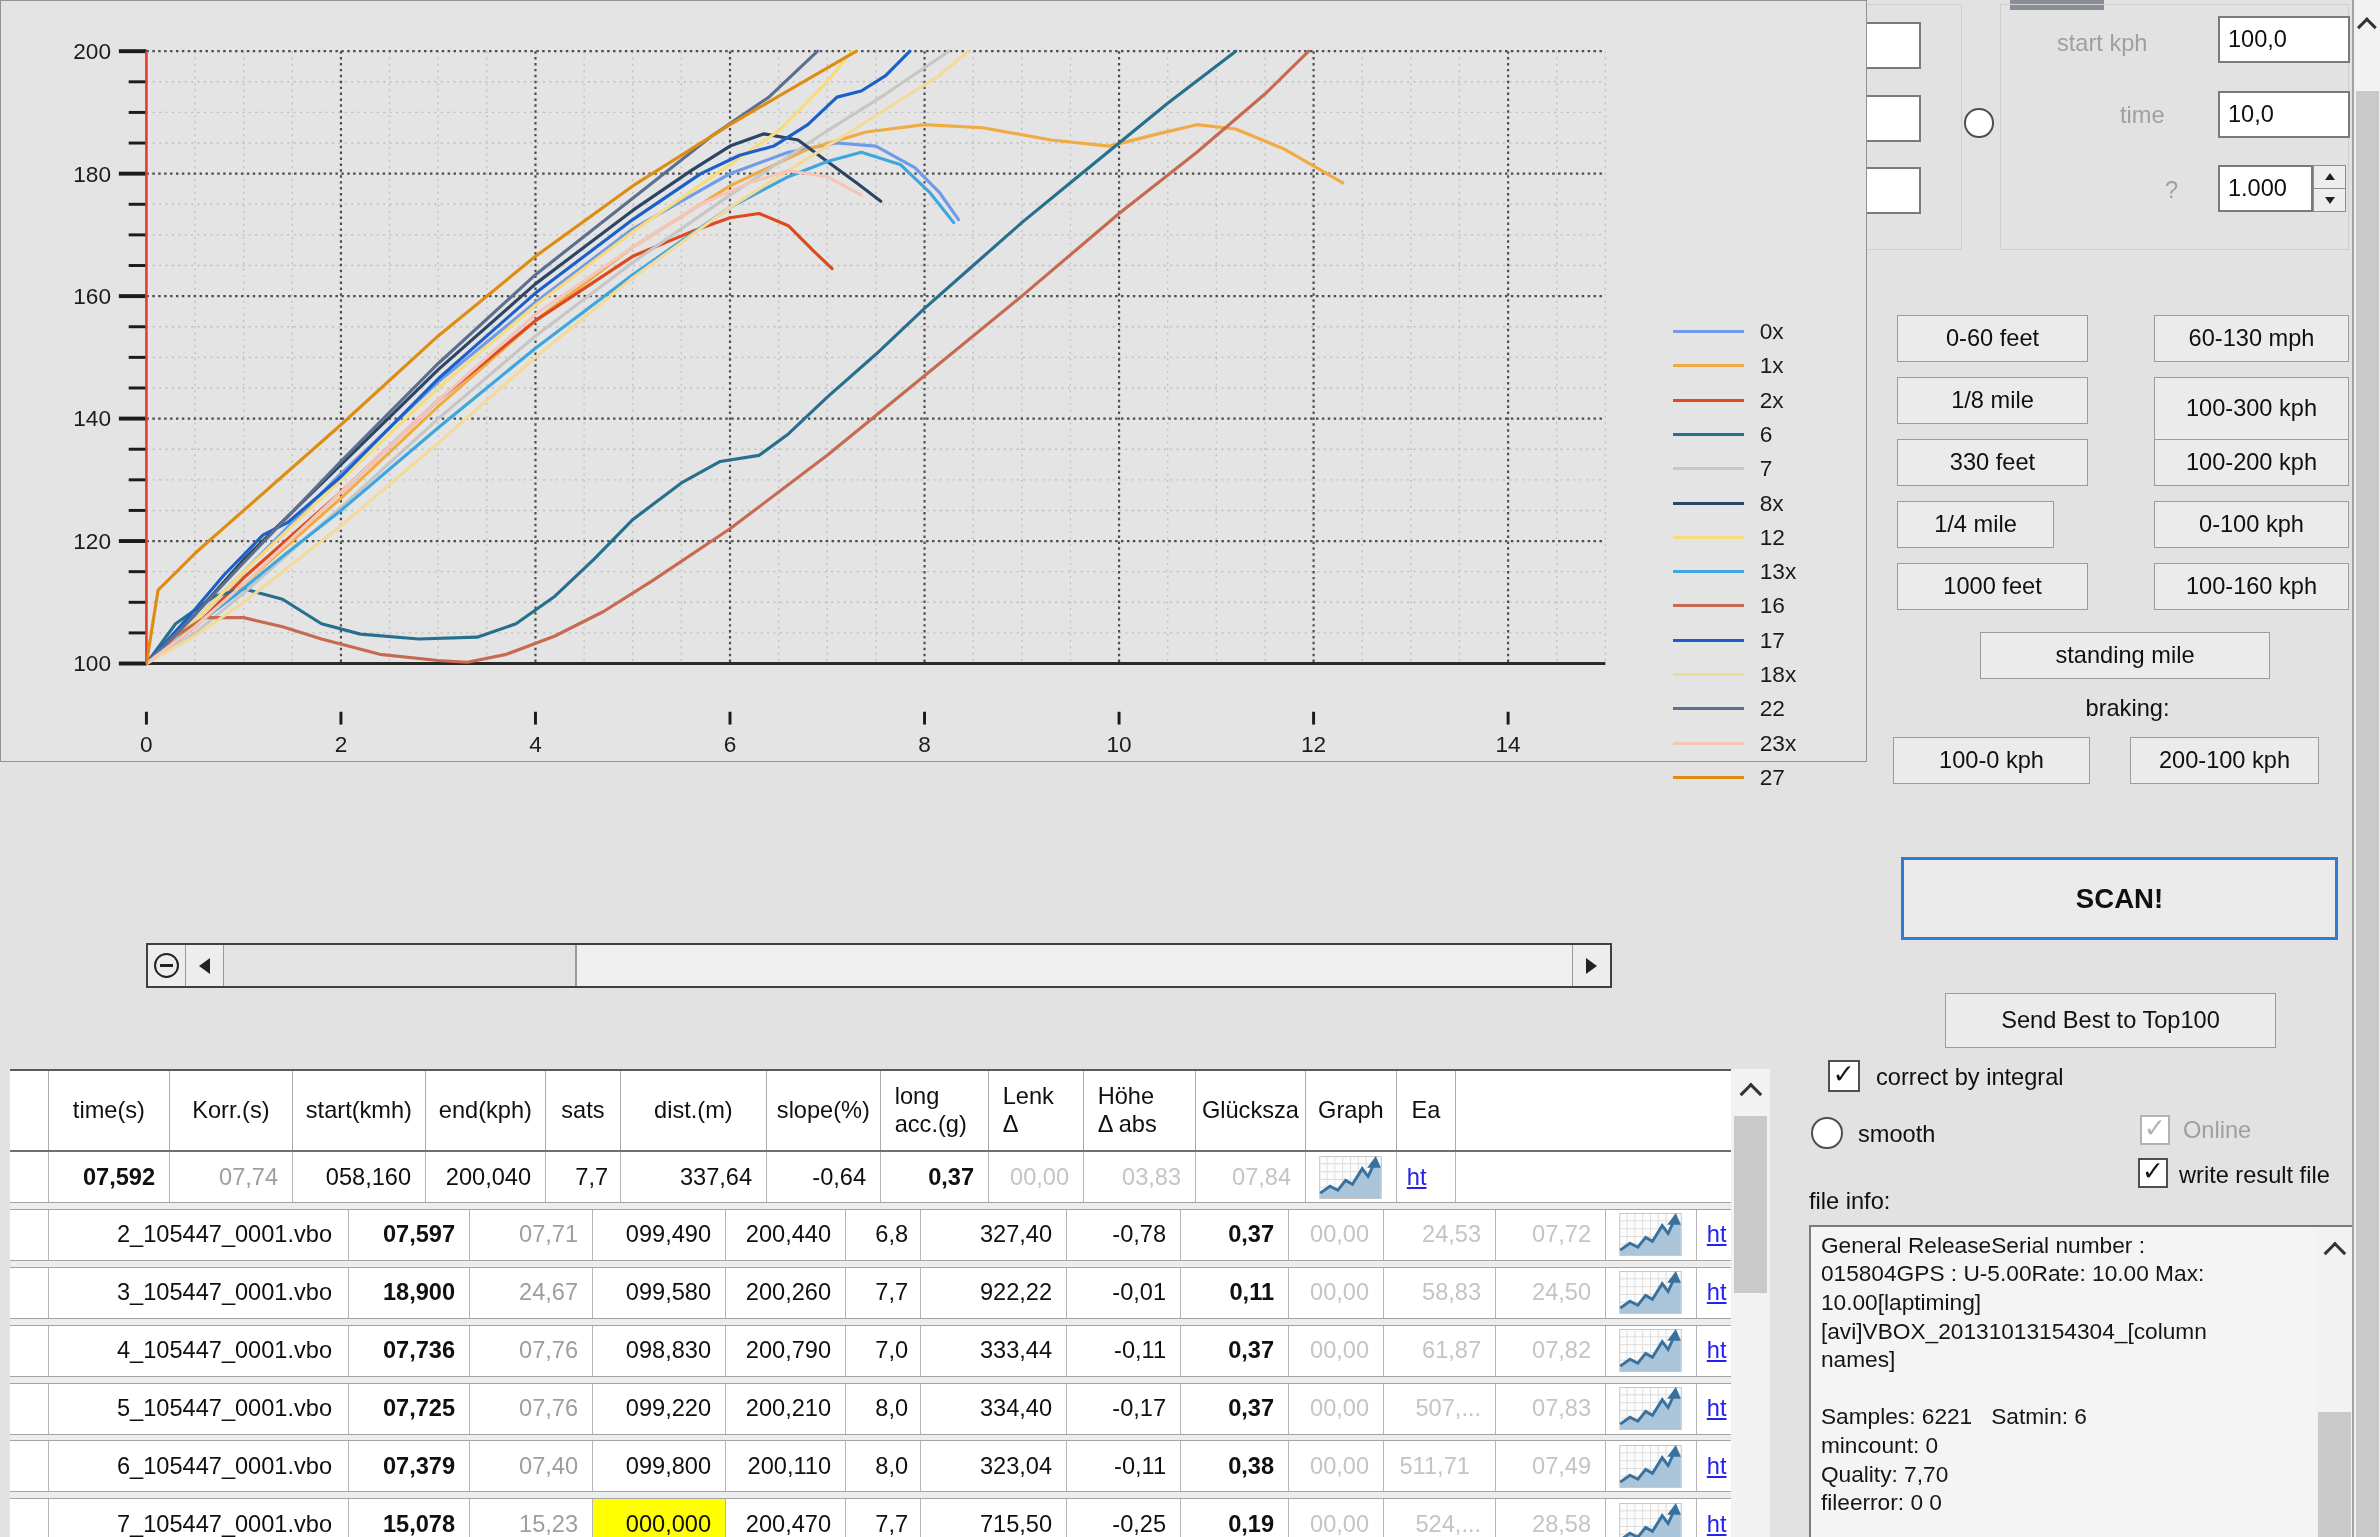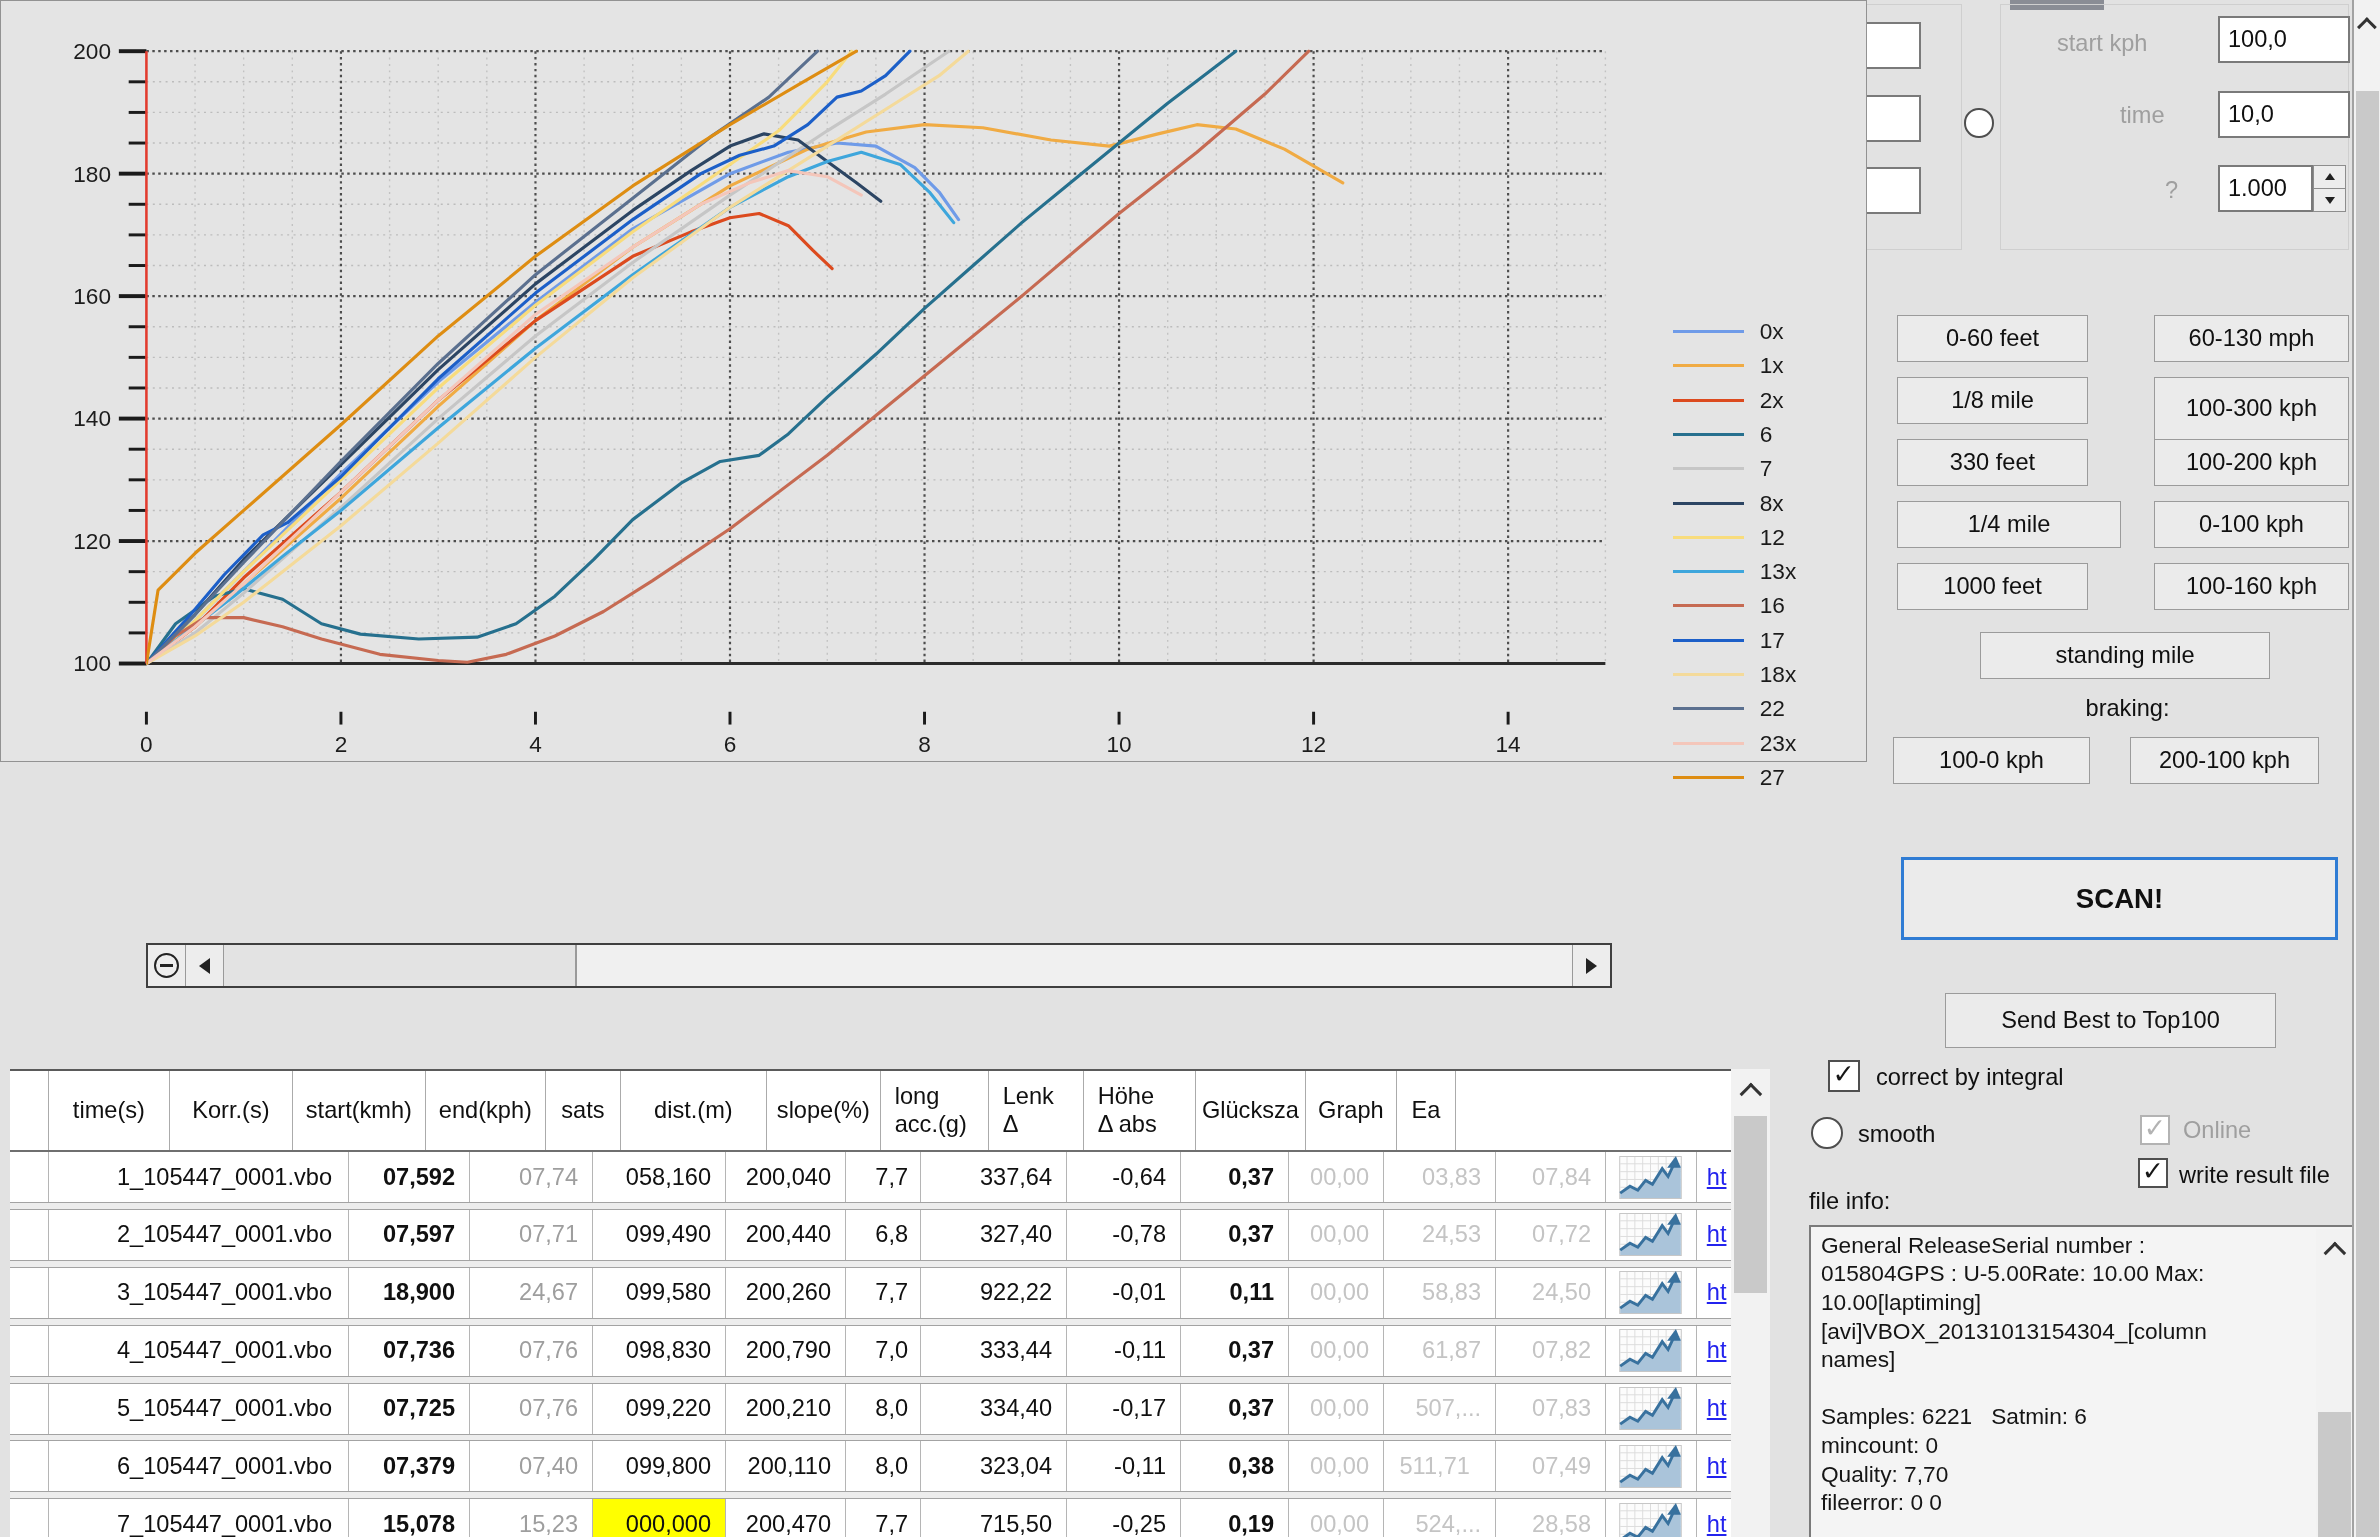--- a/index.html
+++ b/index.html
@@ -318,21 +318,21 @@
       <div class="legend-item" style="top: 764px; left: 7.9px;">
         <span class="legend-line" style="background: rgb(222, 141, 18);"></span>
         <span class="legend-text">27</span>
       </div>
     </div>
 
   <div id="metric-buttons">
       <div class="btn" style="left: 1897px; top: 315px; width: 191px; height: 47px;">0-60 feet</div>
       <div class="btn" style="left: 1897px; top: 377px; width: 191px; height: 47px;">1/8 mile</div>
       <div class="btn" style="left: 1897px; top: 439px; width: 191px; height: 47px;">330 feet</div>
-      <div class="btn" style="left: 1897px; top: 501px; width: 224px; height: 47px;">1/4 mile</div>
+      <div class="btn" style="left: 1897px; top: 501px; width: 157px; height: 47px;">1/4 mile</div>
       <div class="btn" style="left: 1897px; top: 563px; width: 191px; height: 47px;">1000 feet</div>
       <div class="btn" style="left: 2154px; top: 315px; width: 195px; height: 47px;">60-130 mph</div>
       <div class="btn" style="left: 2154px; top: 377px; width: 195px; height: 63px;">100-300 kph</div>
       <div class="btn" style="left: 2154px; top: 439px; width: 195px; height: 47px;">100-200 kph</div>
       <div class="btn" style="left: 2154px; top: 501px; width: 195px; height: 47px;">0-100 kph</div>
       <div class="btn" style="left: 2154px; top: 563px; width: 195px; height: 47px;">100-160 kph</div>
     </div>
   <div class="btn" style="left:1980px;top:632px;width:290px;height:47px;">standing mile</div>
   <div class="lbl" style="left:1960px;top:695px;width:335px;text-align:center;">braking:</div>
   <div class="btn" style="left:1893px;top:737px;width:197px;height:47px;">100-0 kph</div>
@@ -389,21 +389,20 @@
         <div class="hcell" style="width: 95px; flex: 0 0 95px; justify-content: flex-start; padding: 0px 0px 0px 13.8px;">Lenk
 Δ</div>
         <div class="hcell" style="width: 112px; flex: 0 0 112px; justify-content: flex-start; padding: 0px 0px 0px 13.8px;">Höhe
 Δ abs</div>
         <div class="hcell" style="width: 110px; flex: 0 0 110px;">Glücksza</div>
         <div class="hcell" style="width: 91px; flex: 0 0 91px;">Graph</div>
         <div class="hcell" style="width: 59px; flex: 0 0 59px;">Ea</div>
       </div>
       <div class="trow">
         <div class="tcell" style="width: 39px; flex: 0 0 39px; justify-content: flex-start;"></div>
-        <div class="tcell" style="width: 300px; flex: 0 0 300px; justify-content: flex-end; padding: 0px 15.8px 0px 0px;">1_105447_0001.vbo</div>
         <div class="tcell boldv" style="width: 121px; flex: 0 0 121px; justify-content: flex-end; padding: 0px 13.8px 0px 0px;">07,592</div>
         <div class="tcell muted" style="width: 123px; flex: 0 0 123px; justify-content: flex-end; padding: 0px 13.8px 0px 0px;">07,74</div>
         <div class="tcell" style="width: 133px; flex: 0 0 133px; justify-content: flex-end; padding: 0px 13.8px 0px 0px;">058,160</div>
         <div class="tcell" style="width: 120px; flex: 0 0 120px; justify-content: flex-end; padding: 0px 13.8px 0px 0px;">200,040</div>
         <div class="tcell" style="width: 75px; flex: 0 0 75px; justify-content: flex-end; padding: 0px 11.8px 0px 0px;">7,7</div>
         <div class="tcell" style="width: 146px; flex: 0 0 146px; justify-content: flex-end; padding: 0px 13.8px 0px 0px;">337,64</div>
         <div class="tcell" style="width: 114px; flex: 0 0 114px; justify-content: flex-end; padding: 0px 13.8px 0px 0px;">-0,64</div>
         <div class="tcell boldv" style="width: 108px; flex: 0 0 108px; justify-content: flex-end; padding: 0px 13.8px 0px 0px;">0,37</div>
         <div class="tcell faint" style="width: 95px; flex: 0 0 95px; justify-content: flex-end; padding: 0px 13.8px 0px 0px;">00,00</div>
         <div class="tcell faint" style="width: 112px; flex: 0 0 112px; justify-content: flex-end; padding: 0px 13.8px 0px 0px;">03,83</div>

